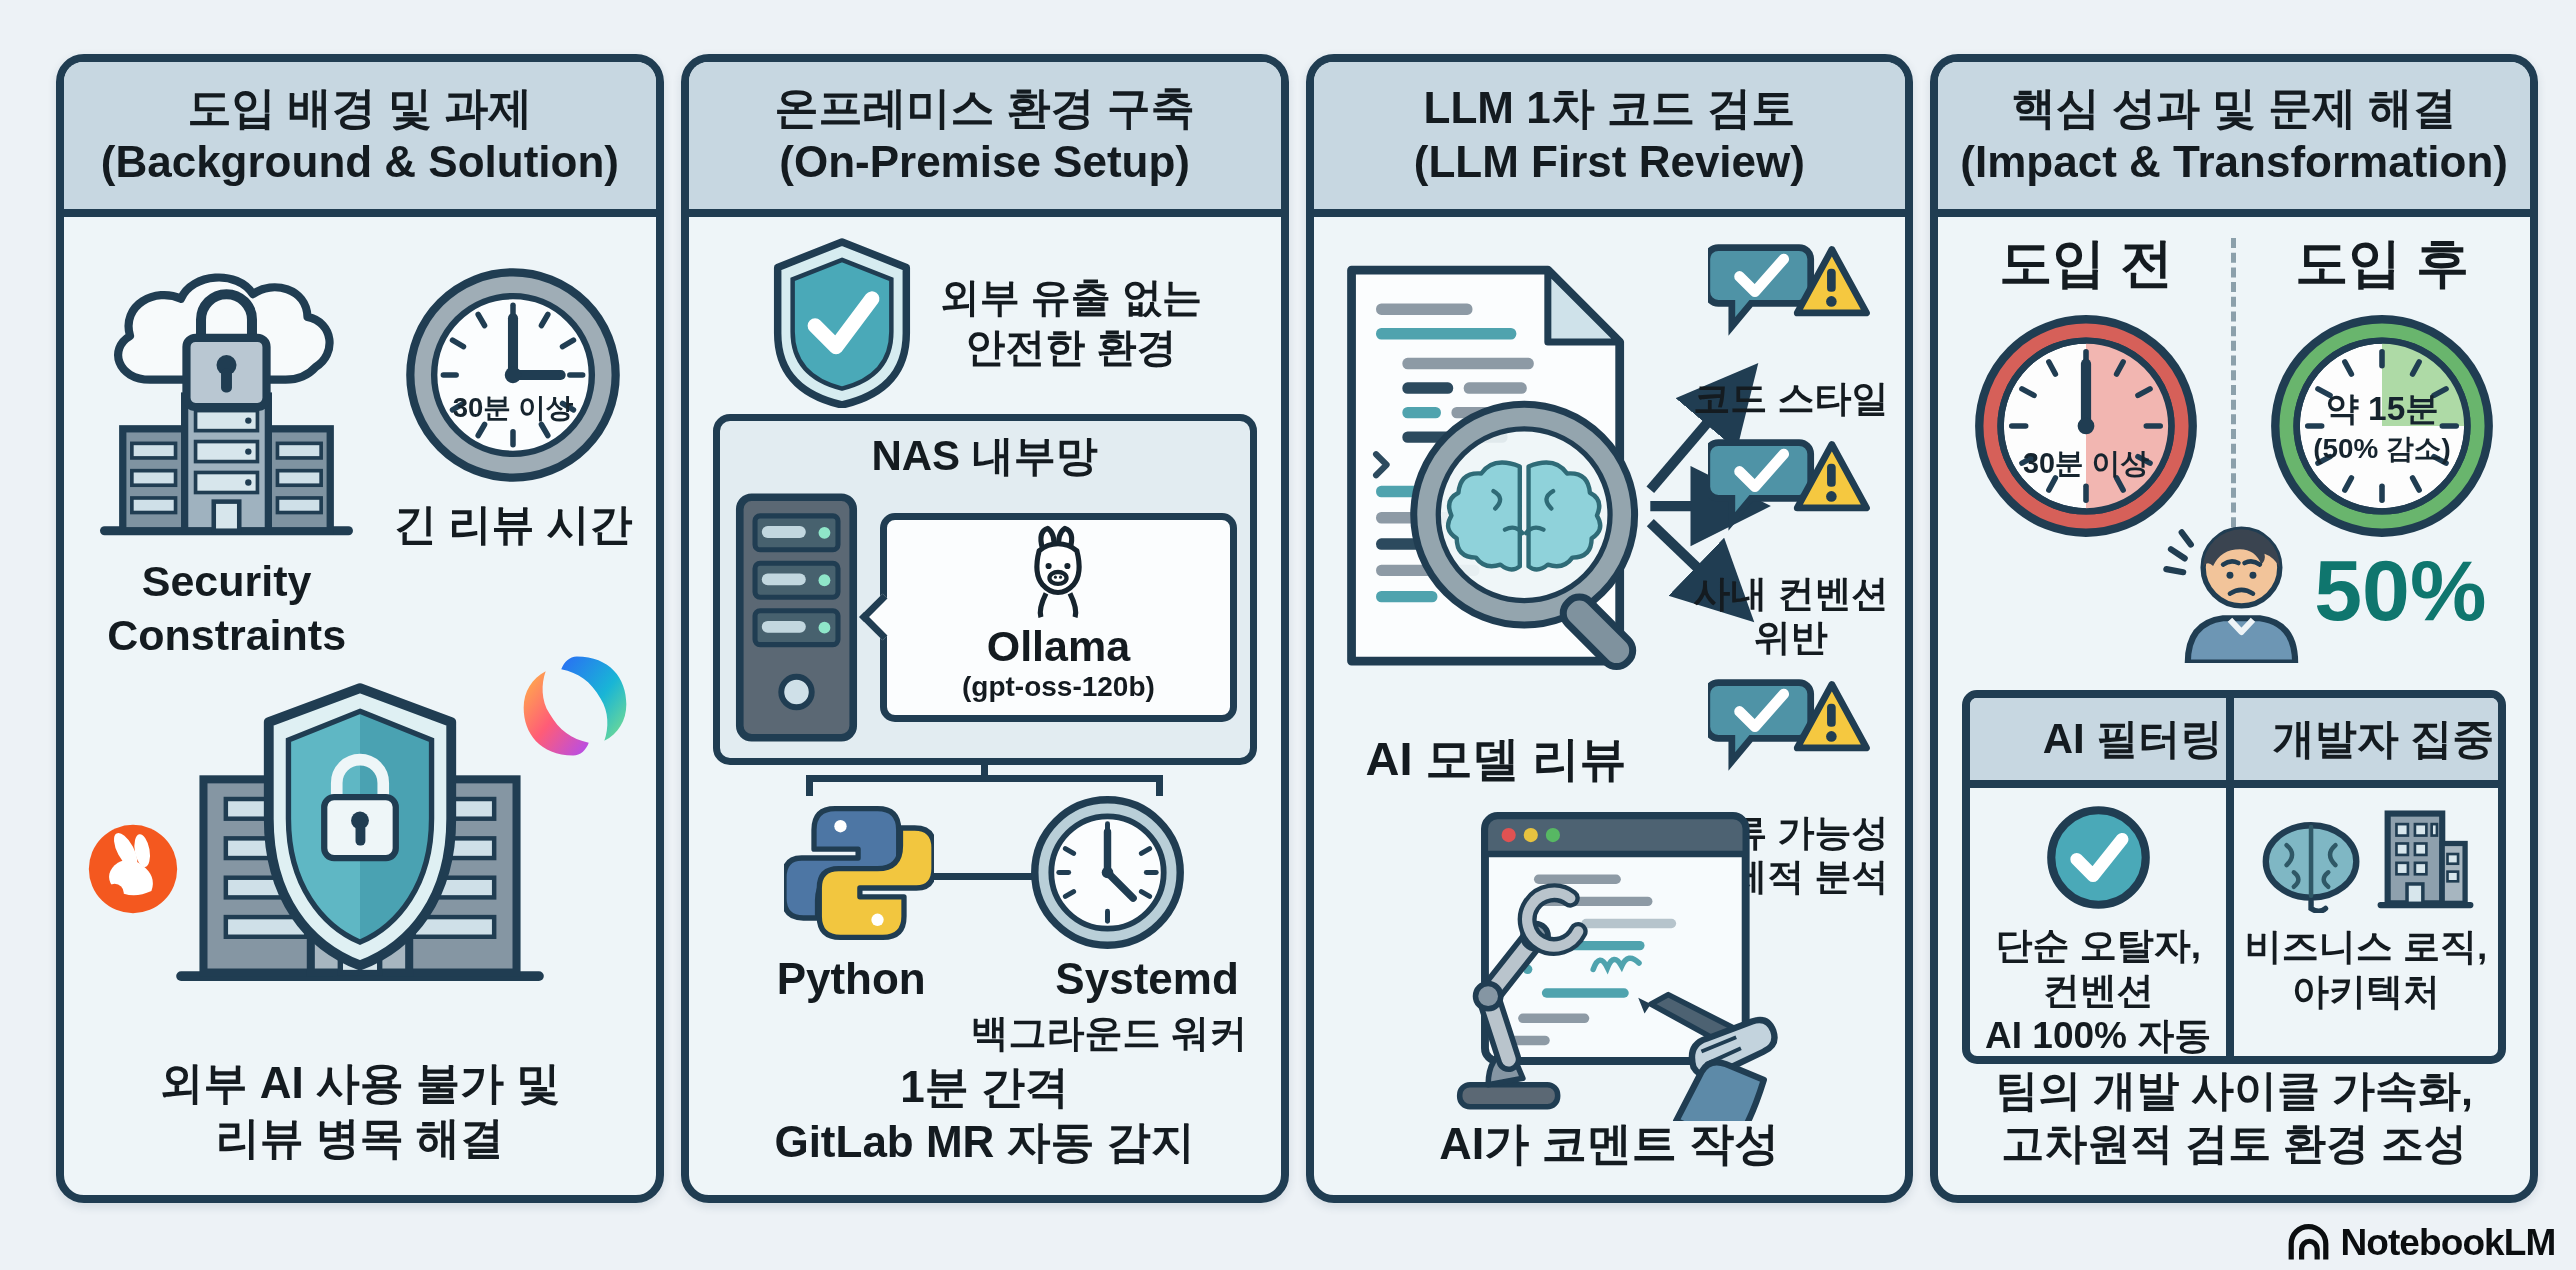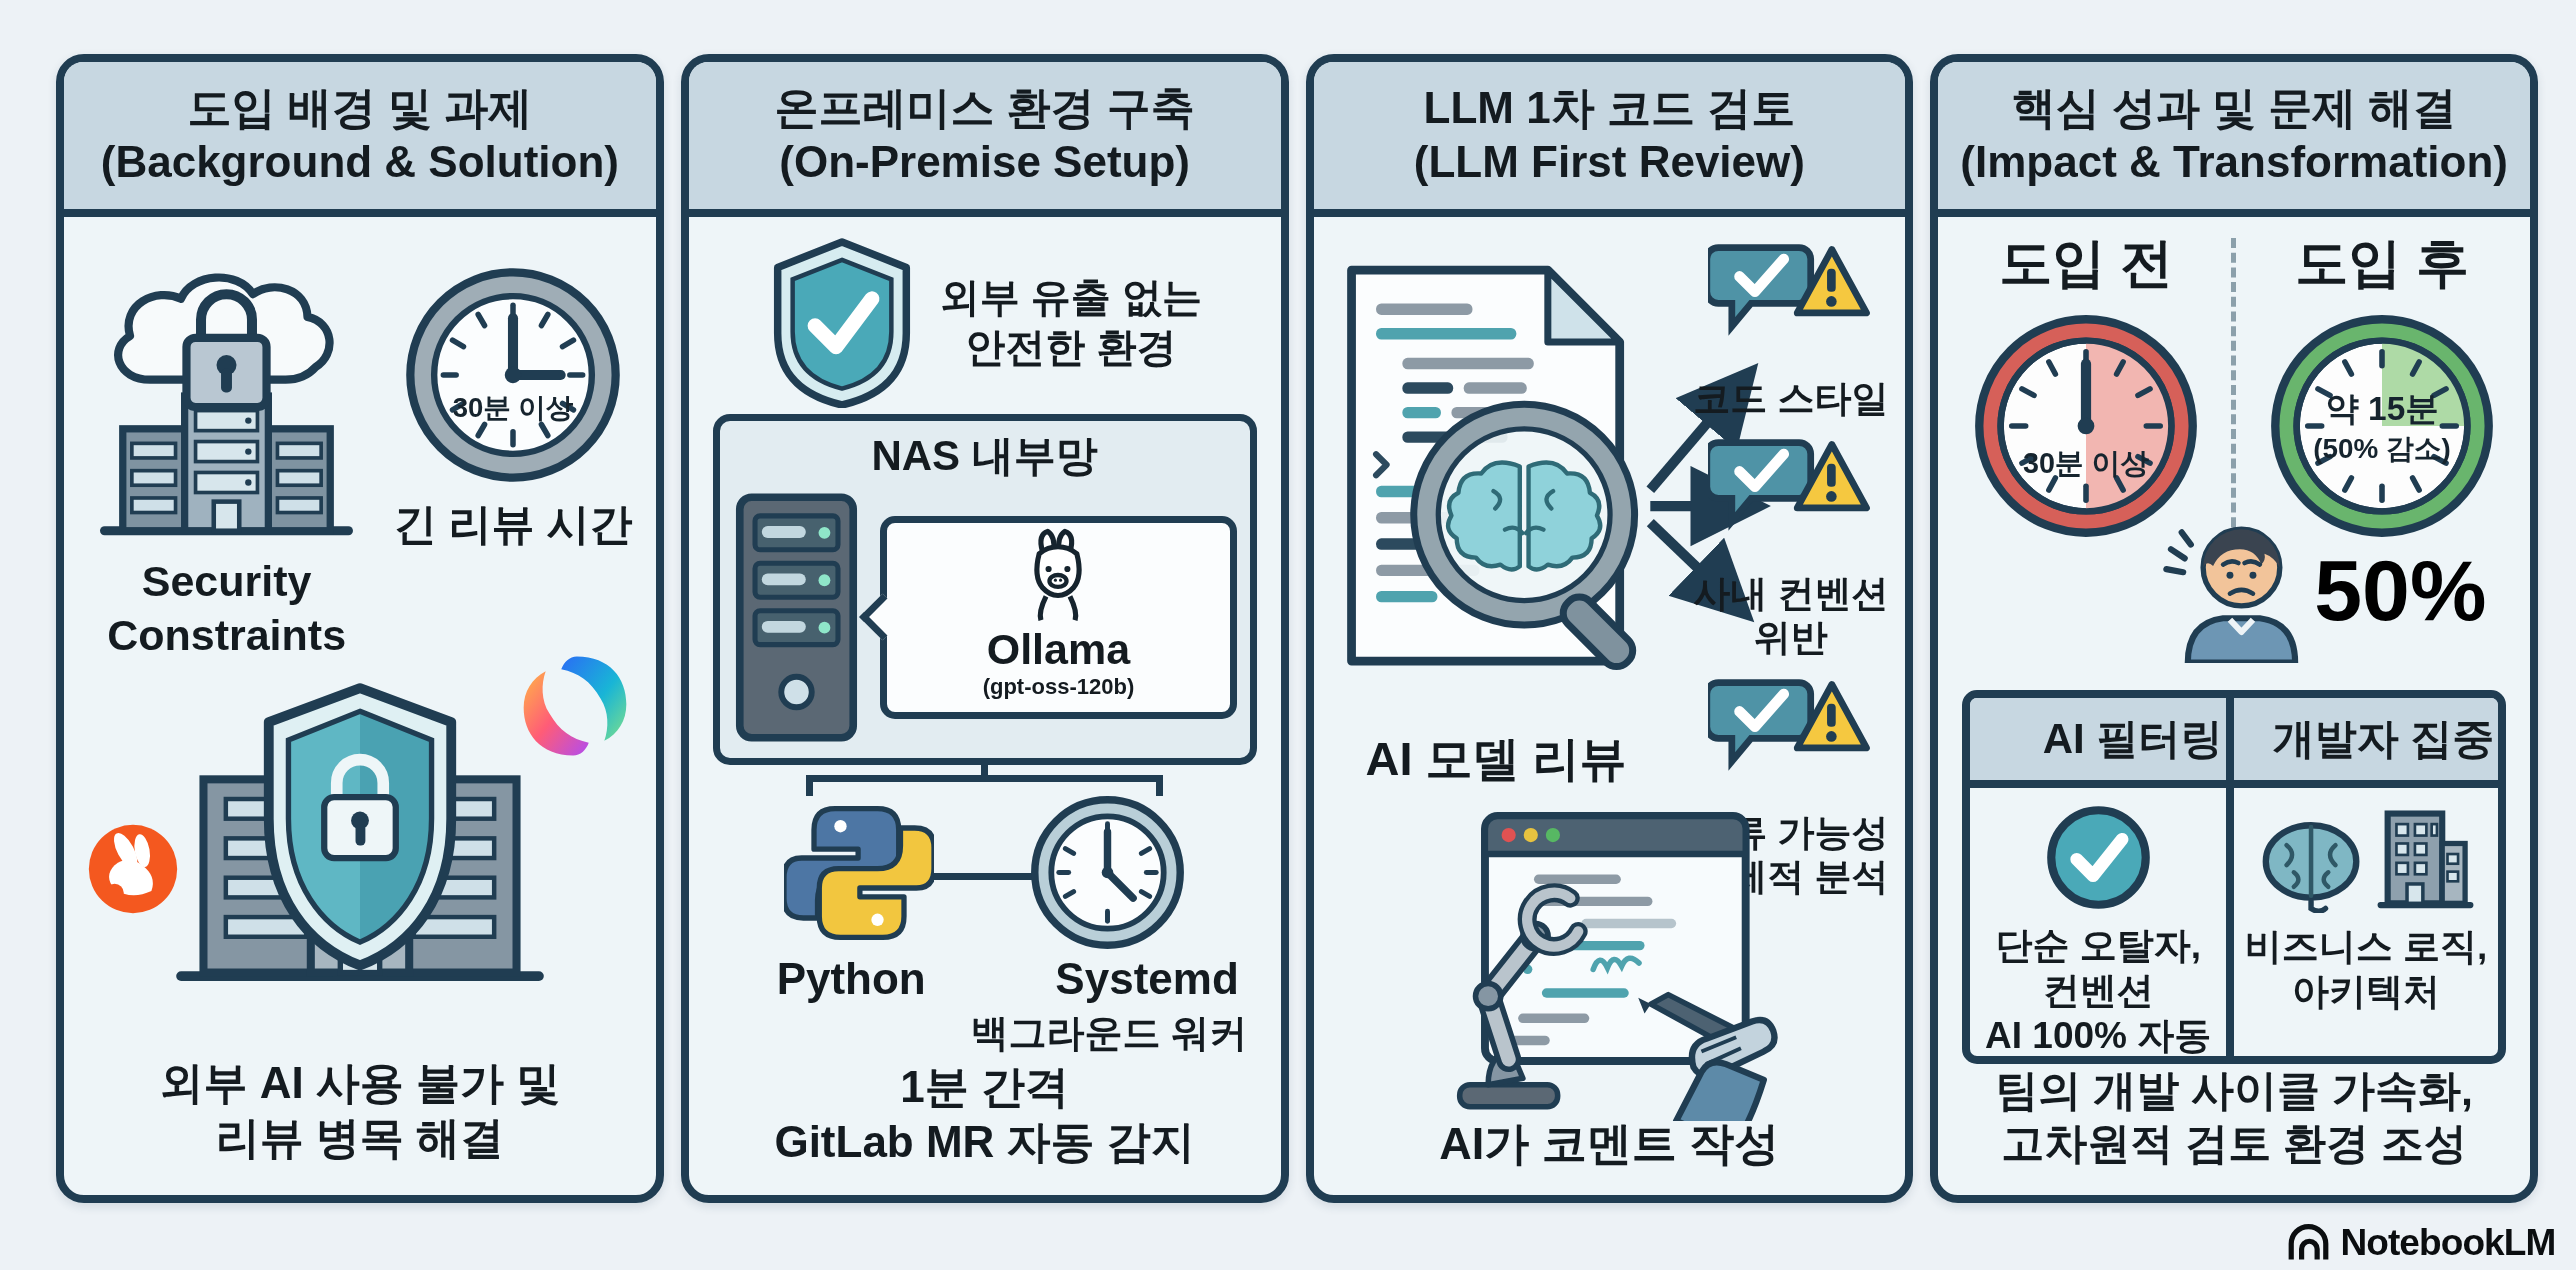--- a/index.html
+++ b/index.html
@@ -32,21 +32,21 @@
 
   
   .p2-top{display:flex;align-items:center;justify-content:center;gap:22.5px;padding:19px 7.5px 3.7px;}
   .p2-top .lbl{font-size:40px;text-align:center;}
   .p2-nas{margin:1.9px 24px 0;border:7.5px solid #203d52;border-radius:17px;background:#e2ecf1;padding:7.5px 13px 13px;}
   .nas-title{font-size:42px;font-weight:800;text-align:center;padding-bottom:5.6px;}
   .nas-row{display:flex;gap:20.6px;align-items:center;}
   .ollama-bubble{position:relative;flex:1;background:#fbfdfe;border:7.5px solid #203d52;border-radius:15px;padding:5.6px 3.7px 11.2px;text-align:center;}
   .bubble-tail{position:absolute;left:-21.5px;top:50%;width:26px;height:26px;background:#fbfdfe;border-left:7.5px solid #203d52;border-bottom:7.5px solid #203d52;transform:translateY(-50%) rotate(45deg);}
   .ollama-name{font-size:43px;font-weight:800;}
-  .ollama-model{font-size:22px;font-weight:800;}
+  .ollama-model{font-size:28px;font-weight:800;}
   .stem{width:7.5px;height:30px;background:#203d52;margin:0 auto;}
   .bracket{width:58%;height:41px;margin:0 auto;border:7.5px solid #203d52;border-bottom:none;}
   .p2-icons{position:relative;display:flex;justify-content:space-evenly;align-items:center;height:161px;margin-top:-1.9px;}
   .icons-link{position:absolute;left:25%;right:25%;top:50%;border-top:7.5px solid #203d52;}
   .p2-icons svg{position:relative;}
   .p2-icon-labels{display:flex;}
   .p2-icon-labels .lbl{flex:1;font-size:44px;padding-left:29px;}
   .p2-worker{align-self:flex-end;width:58%;text-align:center;font-size:38px;font-weight:800;padding-top:1.9px;}
   .p2-caption{margin-top:auto;padding-bottom:26px;font-size:44px;}
 
@@ -59,21 +59,21 @@
   .finding .lbl{font-size:37px;margin-top:3.7px;line-height:1.18;}
   .p3-bottom{position:absolute;left:50%;transform:translateX(-50%);top:588px;}
   .p3-caption{position:absolute;bottom:22.5px;width:100%;font-size:45px;}
 
   
   .p4-compare{position:relative;height:502px;}
   .p4-divider{position:absolute;left:calc(50% - 2.8px);top:20.6px;height:348px;border-left:5.6px dashed #8ba0ab;}
   .compare-grid{display:grid;grid-template-columns:1fr 1fr;text-align:center;padding-top:11.2px;}
   .cmp-label{font-size:53px;font-weight:700;margin-bottom:9.4px;}
   .p4-person{position:absolute;left:213px;top:292px;}
-  .p4-percent{position:absolute;left:376px;top:324px;font-size:86px;font-weight:800;color:#000000;}
+  .p4-percent{position:absolute;left:376px;top:324px;font-size:86px;font-weight:800;color:#0f766e;}
   .p4-table{margin:0 24px;border:8.4px solid #203d52;border-radius:15px;overflow:hidden;background:#eef5f8;}
   .tbl-head{display:grid;grid-template-columns:1fr 1fr;border-bottom:8.4px solid #203d52;background:#c7d7e1;}
   .th{padding:13px 3.7px;font-size:42px;font-weight:800;text-align:right;}
   .th:first-child{border-right:8.4px solid #203d52;}
   .tbl-body{display:grid;grid-template-columns:1fr 1fr;}
   .td{padding:15px 5.6px 19px;display:flex;flex-direction:column;align-items:center;gap:11.2px;}
   .td:first-child{border-right:8.4px solid #203d52;}
   .td-text{font-size:37px;font-weight:800;white-space:pre-line;text-align:center;line-height:1.22;}
   .td-icons{display:flex;gap:13px;align-items:flex-end;}
   .p4-caption{margin-top:auto;padding-bottom:24px;font-size:43px;}

